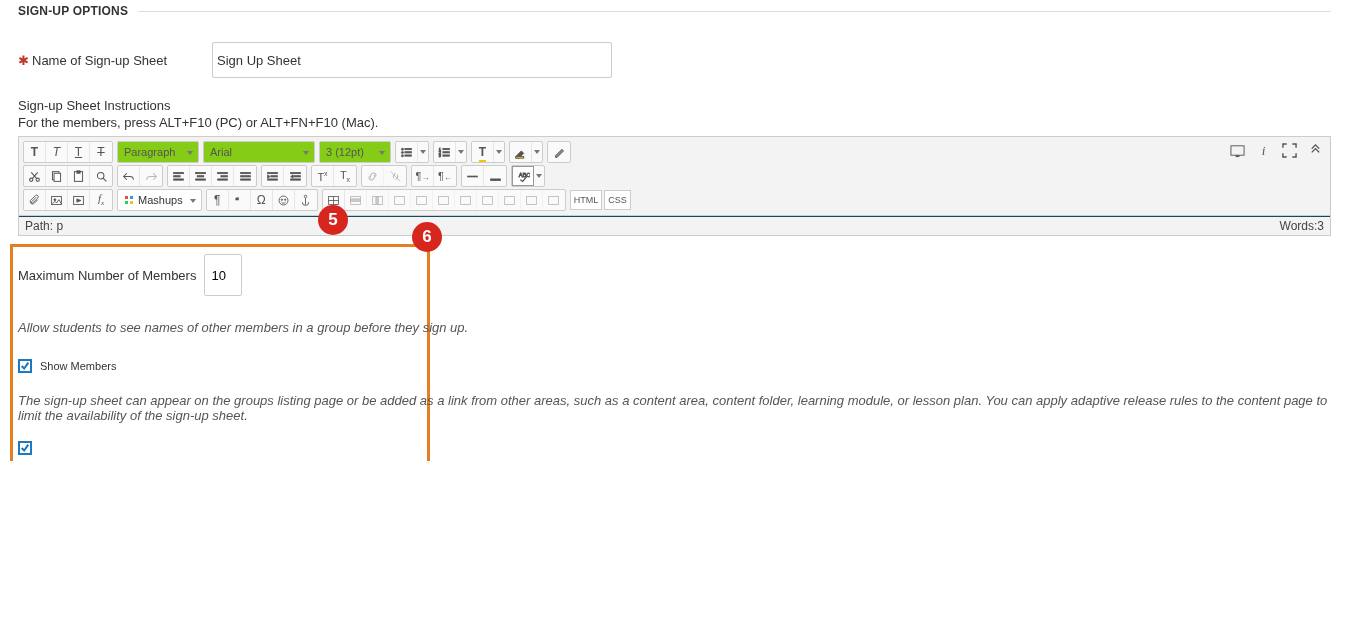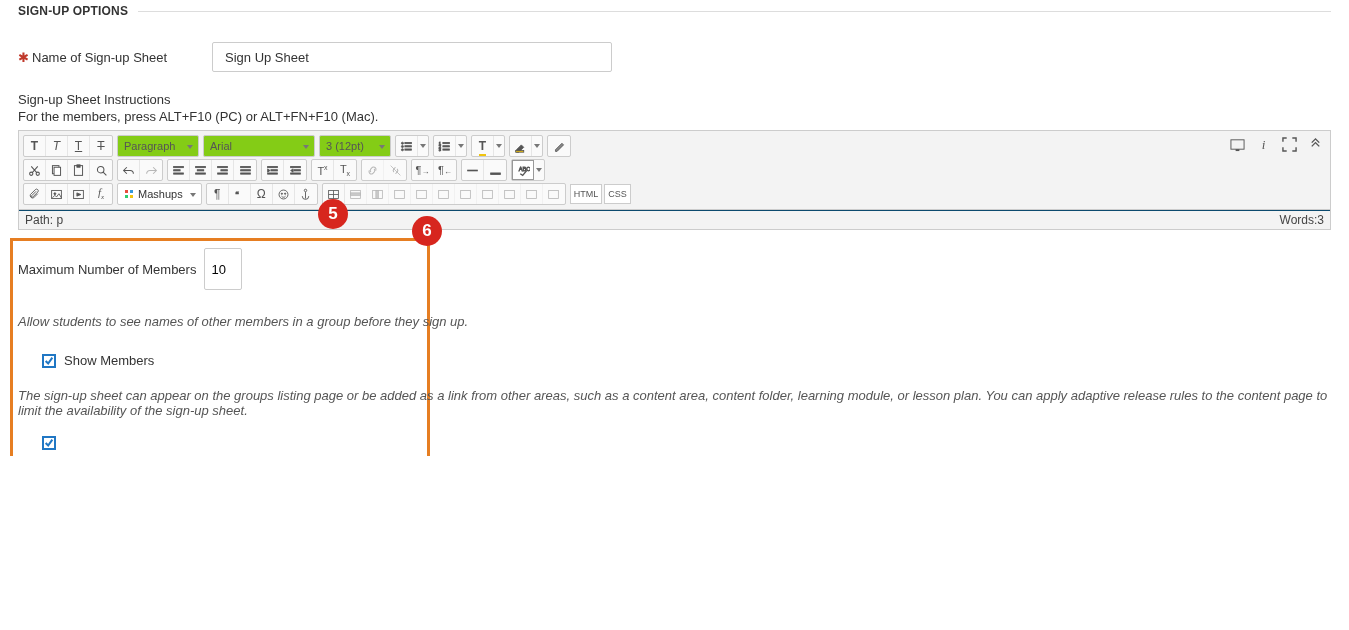--- a/index.html
+++ b/index.html
@@ -41,25 +41,25 @@
     font-size: 13px;
     width: 14px;
     text-align: left;
   }
   .field-label {
     width: 180px;
     font-size: 13px;
     color: #333;
   }
   .text-input {
-    height: 30px;
+    height: 36px;
     width: 400px;
     border: 1px solid #ccc;
     border-radius: 2px;
-    padding: 0 12px;
+    padding: 0 4px;
     font-size: 13px;
     color: #333;
   }
   .sub-label {
     font-size: 13px;
     margin-bottom: 2px;
   }
   .hint {
     font-size: 13px;
     color: #333;
@@ -299,26 +299,25 @@
   .desc-italic {
     font-style: italic;
     color: #555;
     font-size: 13px;
     margin-bottom: 24px;
     position: relative;
     z-index: 1;
   }
   .check-row {
     display: flex;
-    align-items: flex-end;
-    font-size: 13px;
+    align-items: center;
+    font-size: 11px;
     margin-bottom: 20px;
     position: relative;
     z-index: 1;
-    margin-left: 24px;
   }
   .checkbox {
     width: 14px;
     height: 14px;
     border: 2px solid #2077c4;
     margin-right: 8px;
     display: flex;
     align-items: center;
     justify-content: center;
     cursor: pointer;

